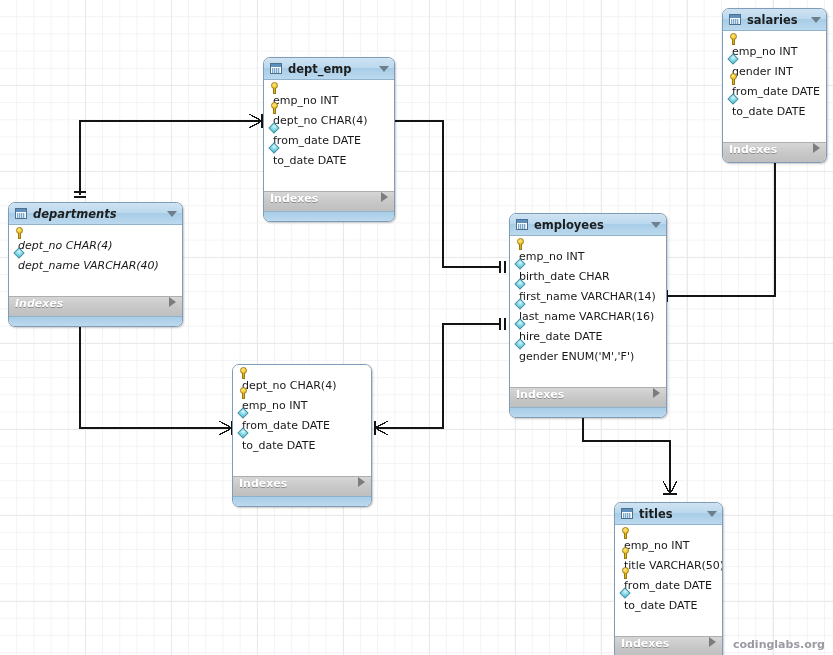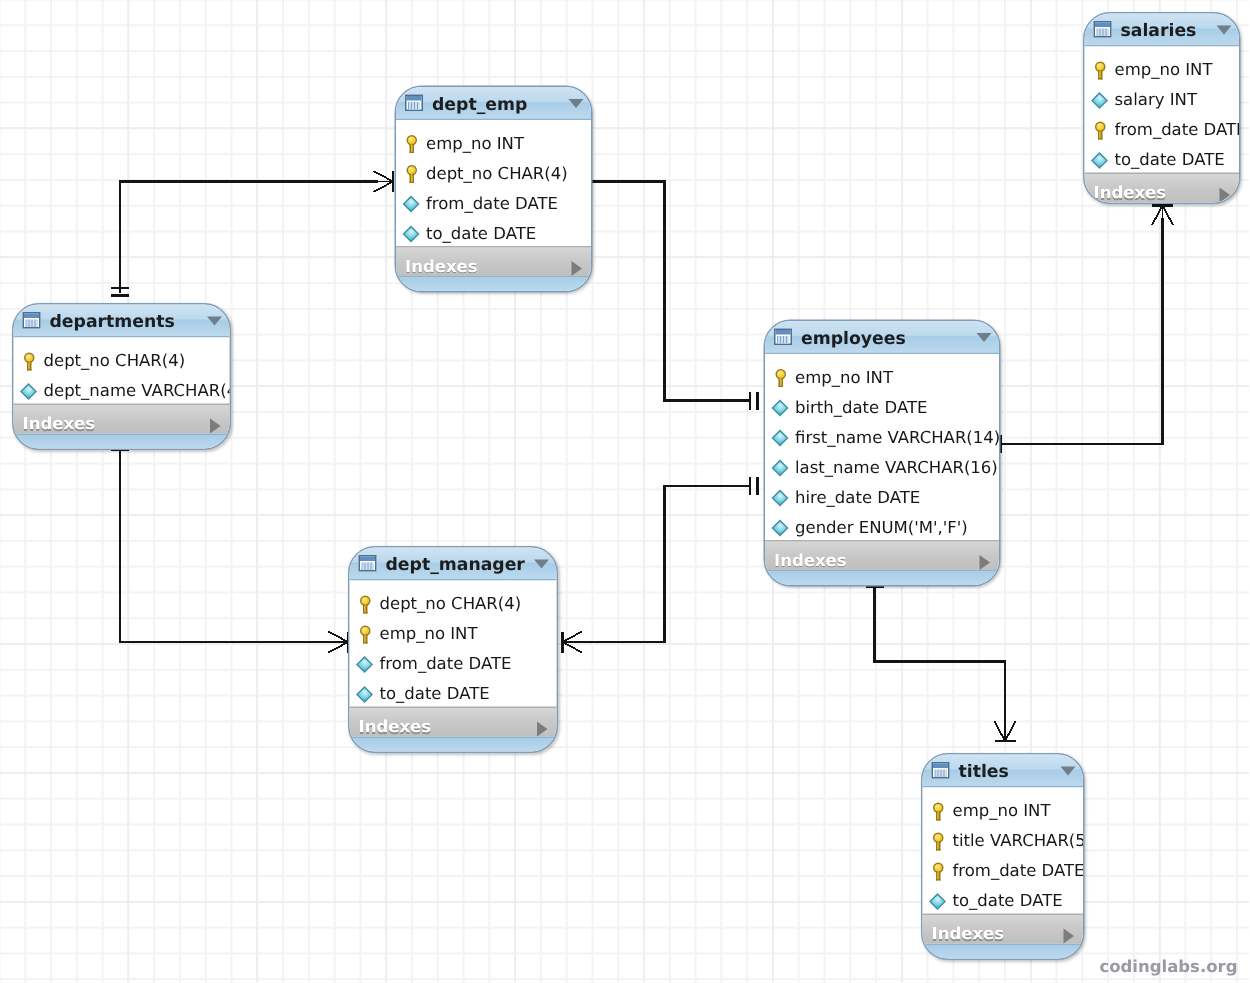--- a/index.html
+++ b/index.html
@@ -29,21 +29,21 @@
     left: 0; top: 0;
     width: 833px;
     height: 655px;
     pointer-events: none;
   }
 
   
   .table-box {
     position: absolute;
     border: 1px solid #7f9db9;
-    border-radius: 18px;
+    border-radius: 7px;
     background: #ffffff;
     box-shadow: 1px 1px 2px rgba(0,0,0,0.22);
     overflow: hidden;
     box-sizing: border-box;
   }
   .tbl-header {
     height: 22px;
     display: flex;
     align-items: center;
     padding: 0 5px 0 6px;
@@ -94,23 +94,24 @@
     flex: 0 0 auto;
     margin-left: 4px;
   }
   .tbl-cols {
     background: #ffffff;
     padding: 2px 0 2px 0;
   }
   .col-row {
     height: 20px;
     display: flex;
-    align-items: flex-end;
+    align-items: flex-start;
     padding-left: 5px;
     white-space: nowrap;
+    flex-direction: column;
   }
   .col-label {
     font-size: 11px;
     color: #18181a;
     margin-left: 4px;
   }
   
   .ic-key {
     width: 11px; height: 12px;
     flex: 0 0 auto;
@@ -148,25 +149,26 @@
     left: 1px; top: 2px;
     width: 8px; height: 8px;
     background: radial-gradient(circle at 35% 30%, #d8f6fb 0%, #6fd3e4 65%, #2b9fb5 100%);
     border: 1px solid #3d8ea3;
     box-sizing: border-box;
     transform: rotate(45deg);
   }
   .tbl-indexes {
     height: 20px;
     display: flex;
-    align-items: flex-end;
+    align-items: flex-start;
     padding: 0 6px 0 6px;
     background: linear-gradient(to bottom, #d6d6d6 0%, #c8c8c8 50%, #bfbfbf 100%);
     border-top: 1px solid #aeaeae;
     box-sizing: border-box;
+    margin-top: 27px;
   }
   .idx-label {
     font-size: 11px;
     font-weight: bold;
     color: #ffffff;
     text-shadow: 0 1px 0 #8d8d8d;
     flex: 1 1 auto;
   }
   .idx-caret {
     width: 0; height: 0;
@@ -260,21 +262,21 @@
           <span class="tbl-title">salaries</span>
           <span class="tbl-caret"></span>
         </div>
         <div class="tbl-cols">
           <div class="col-row">
             <span class="ic-key"></span>
             <span class="col-label">emp_no INT</span>
           </div>
           <div class="col-row">
             <span class="ic-diamond"></span>
-            <span class="col-label">salary INT</span>
+            <span class="col-label">gender INT</span>
           </div>
           <div class="col-row">
             <span class="ic-key"></span>
             <span class="col-label">from_date DATE</span>
           </div>
           <div class="col-row">
             <span class="ic-diamond"></span>
             <span class="col-label">to_date DATE</span>
           </div>
         </div>
@@ -306,21 +308,21 @@
             <span class="ic-diamond"></span>
             <span class="col-label">to_date DATE</span>
           </div>
         </div>
         <div class="tbl-indexes">
           <span class="idx-label">Indexes</span>
           <span class="idx-caret"></span>
         </div>
         <div class="tbl-footer"></div>
       </div>
-      <div class="table-box" style="left: 8px; top: 202px; width: 146px;">
+      <div class="table-box" style="left: 8px; top: 202px; width: 175px; font-style: italic;">
         <div class="tbl-header">
           <span class="tbl-icon"></span>
           <span class="tbl-title">departments</span>
           <span class="tbl-caret"></span>
         </div>
         <div class="tbl-cols">
           <div class="col-row">
             <span class="ic-key"></span>
             <span class="col-label">dept_no CHAR(4)</span>
           </div>
@@ -341,21 +343,21 @@
           <span class="tbl-title">employees</span>
           <span class="tbl-caret"></span>
         </div>
         <div class="tbl-cols">
           <div class="col-row">
             <span class="ic-key"></span>
             <span class="col-label">emp_no INT</span>
           </div>
           <div class="col-row">
             <span class="ic-diamond"></span>
-            <span class="col-label">birth_date DATE</span>
+            <span class="col-label">birth_date CHAR</span>
           </div>
           <div class="col-row">
             <span class="ic-diamond"></span>
             <span class="col-label">first_name VARCHAR(14)</span>
           </div>
           <div class="col-row">
             <span class="ic-diamond"></span>
             <span class="col-label">last_name VARCHAR(16)</span>
           </div>
           <div class="col-row">
@@ -367,25 +369,20 @@
             <span class="col-label">gender ENUM('M','F')</span>
           </div>
         </div>
         <div class="tbl-indexes">
           <span class="idx-label">Indexes</span>
           <span class="idx-caret"></span>
         </div>
         <div class="tbl-footer"></div>
       </div>
       <div class="table-box" style="left: 232px; top: 364px; width: 140px;">
-        <div class="tbl-header">
-          <span class="tbl-icon"></span>
-          <span class="tbl-title">dept_manager</span>
-          <span class="tbl-caret"></span>
-        </div>
         <div class="tbl-cols">
           <div class="col-row">
             <span class="ic-key"></span>
             <span class="col-label">dept_no CHAR(4)</span>
           </div>
           <div class="col-row">
             <span class="ic-key"></span>
             <span class="col-label">emp_no INT</span>
           </div>
           <div class="col-row">

